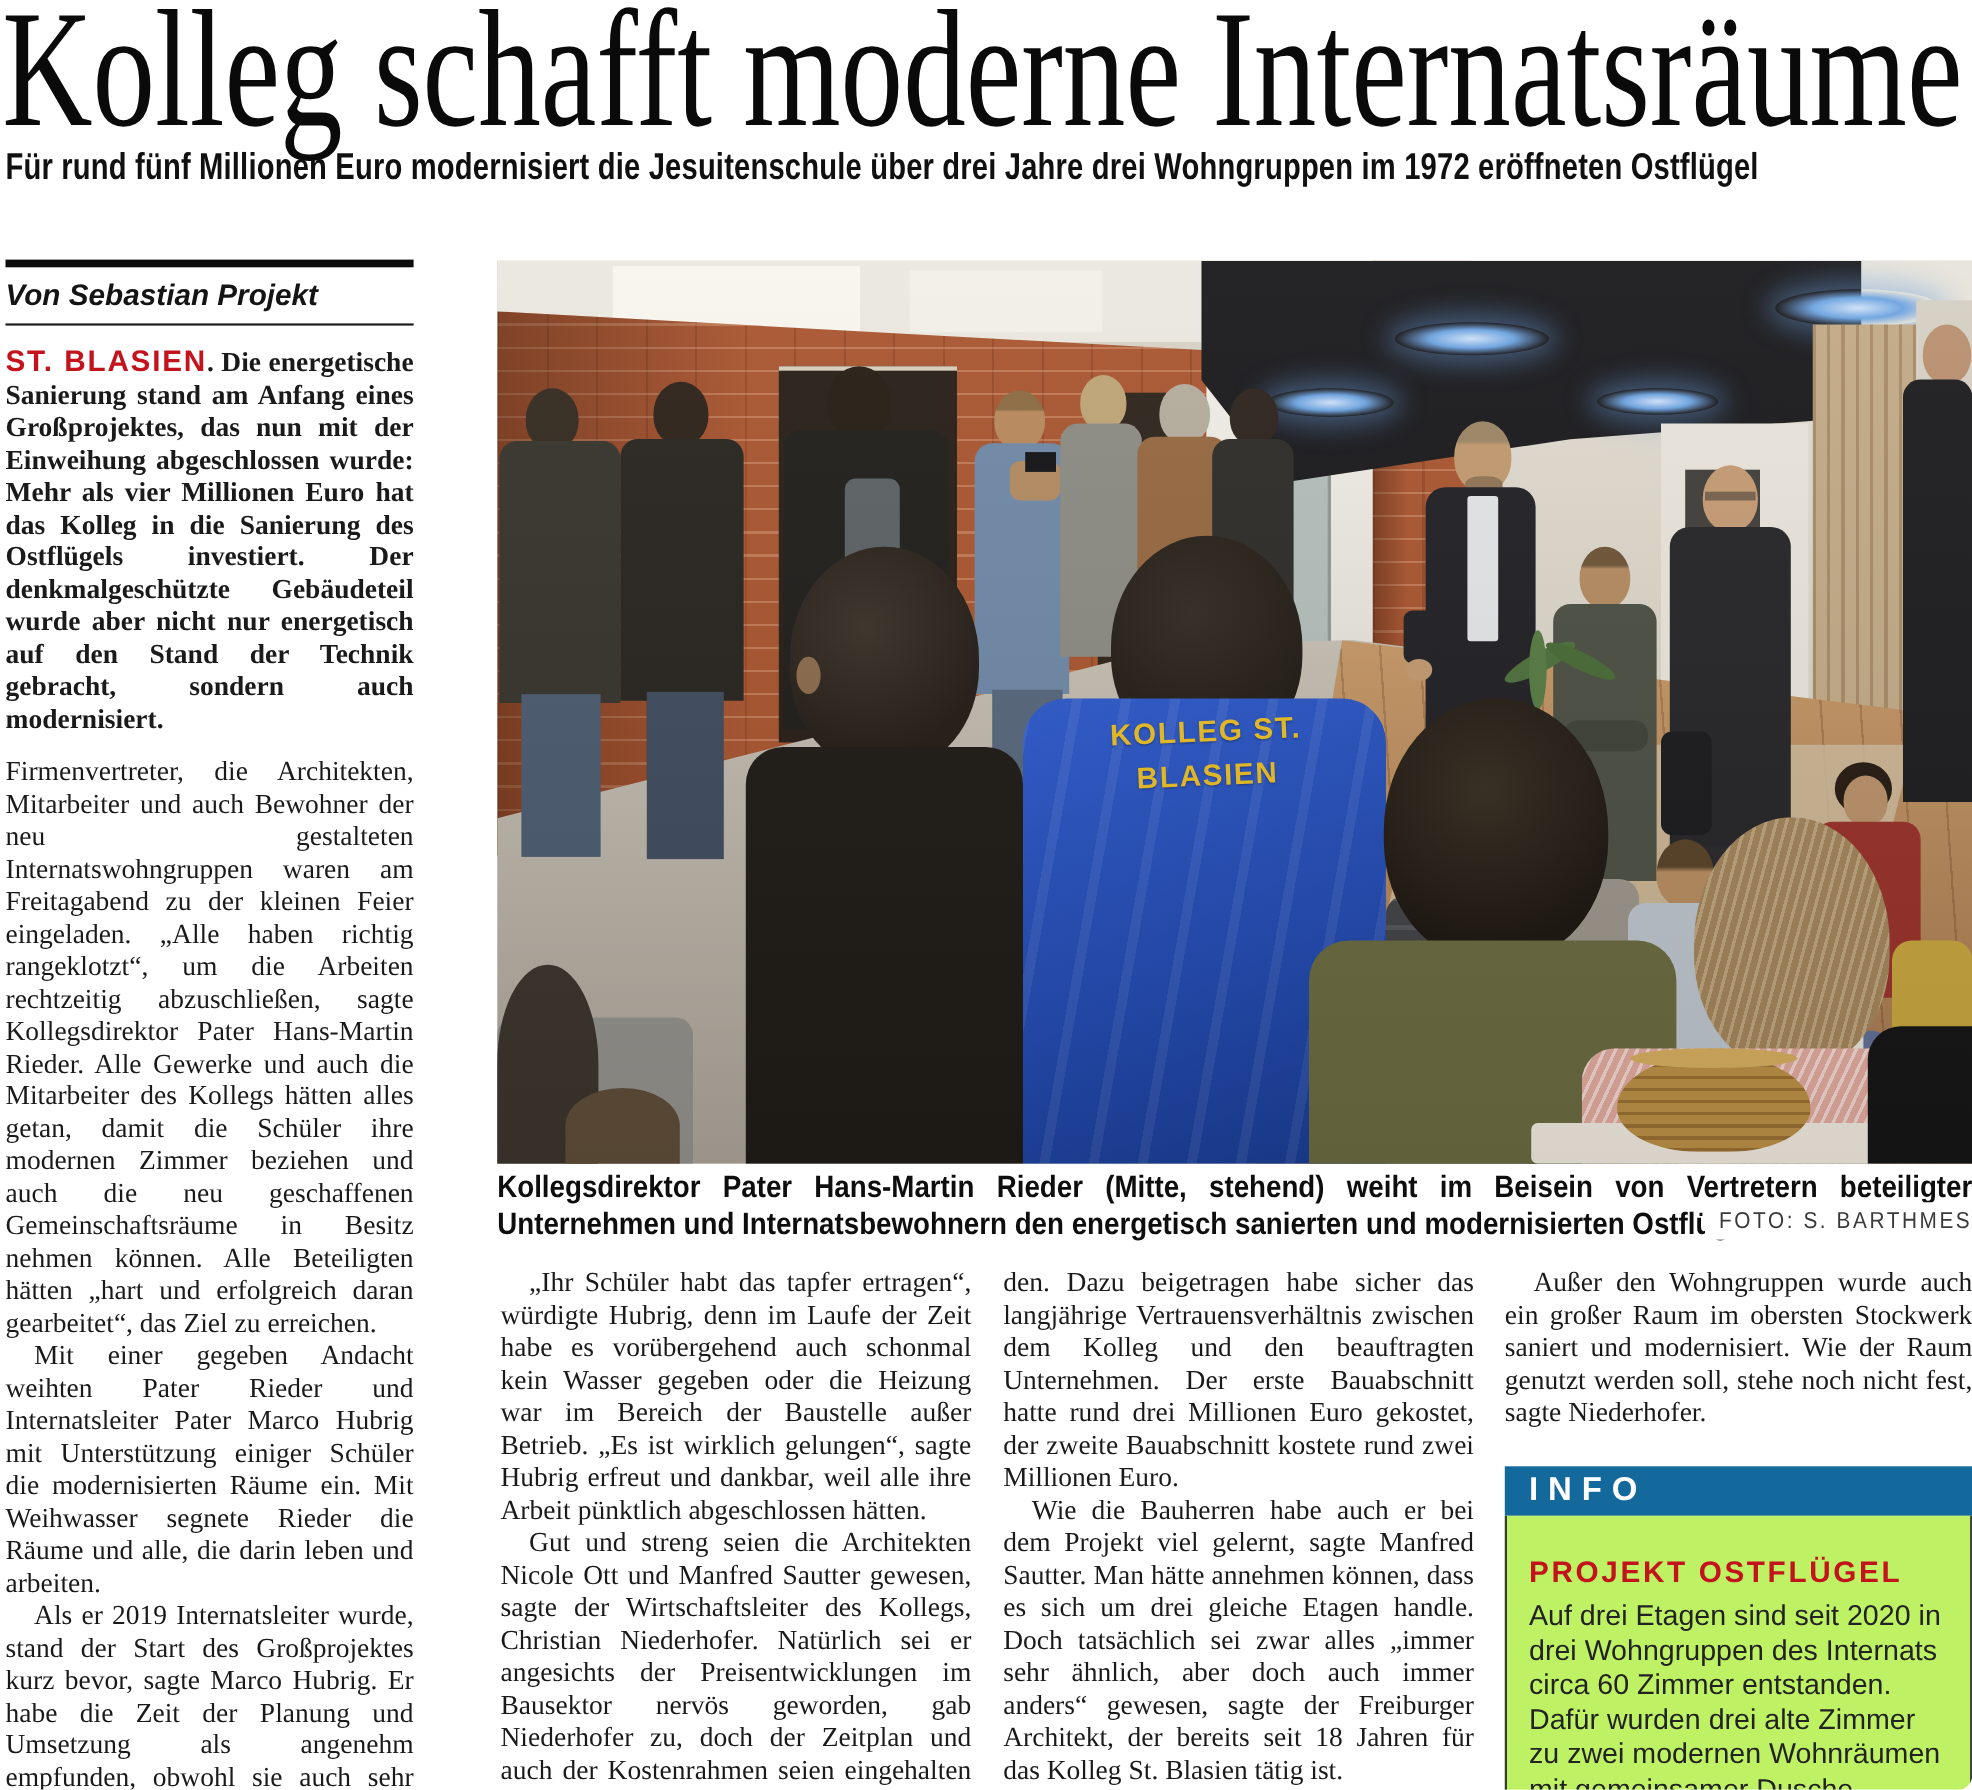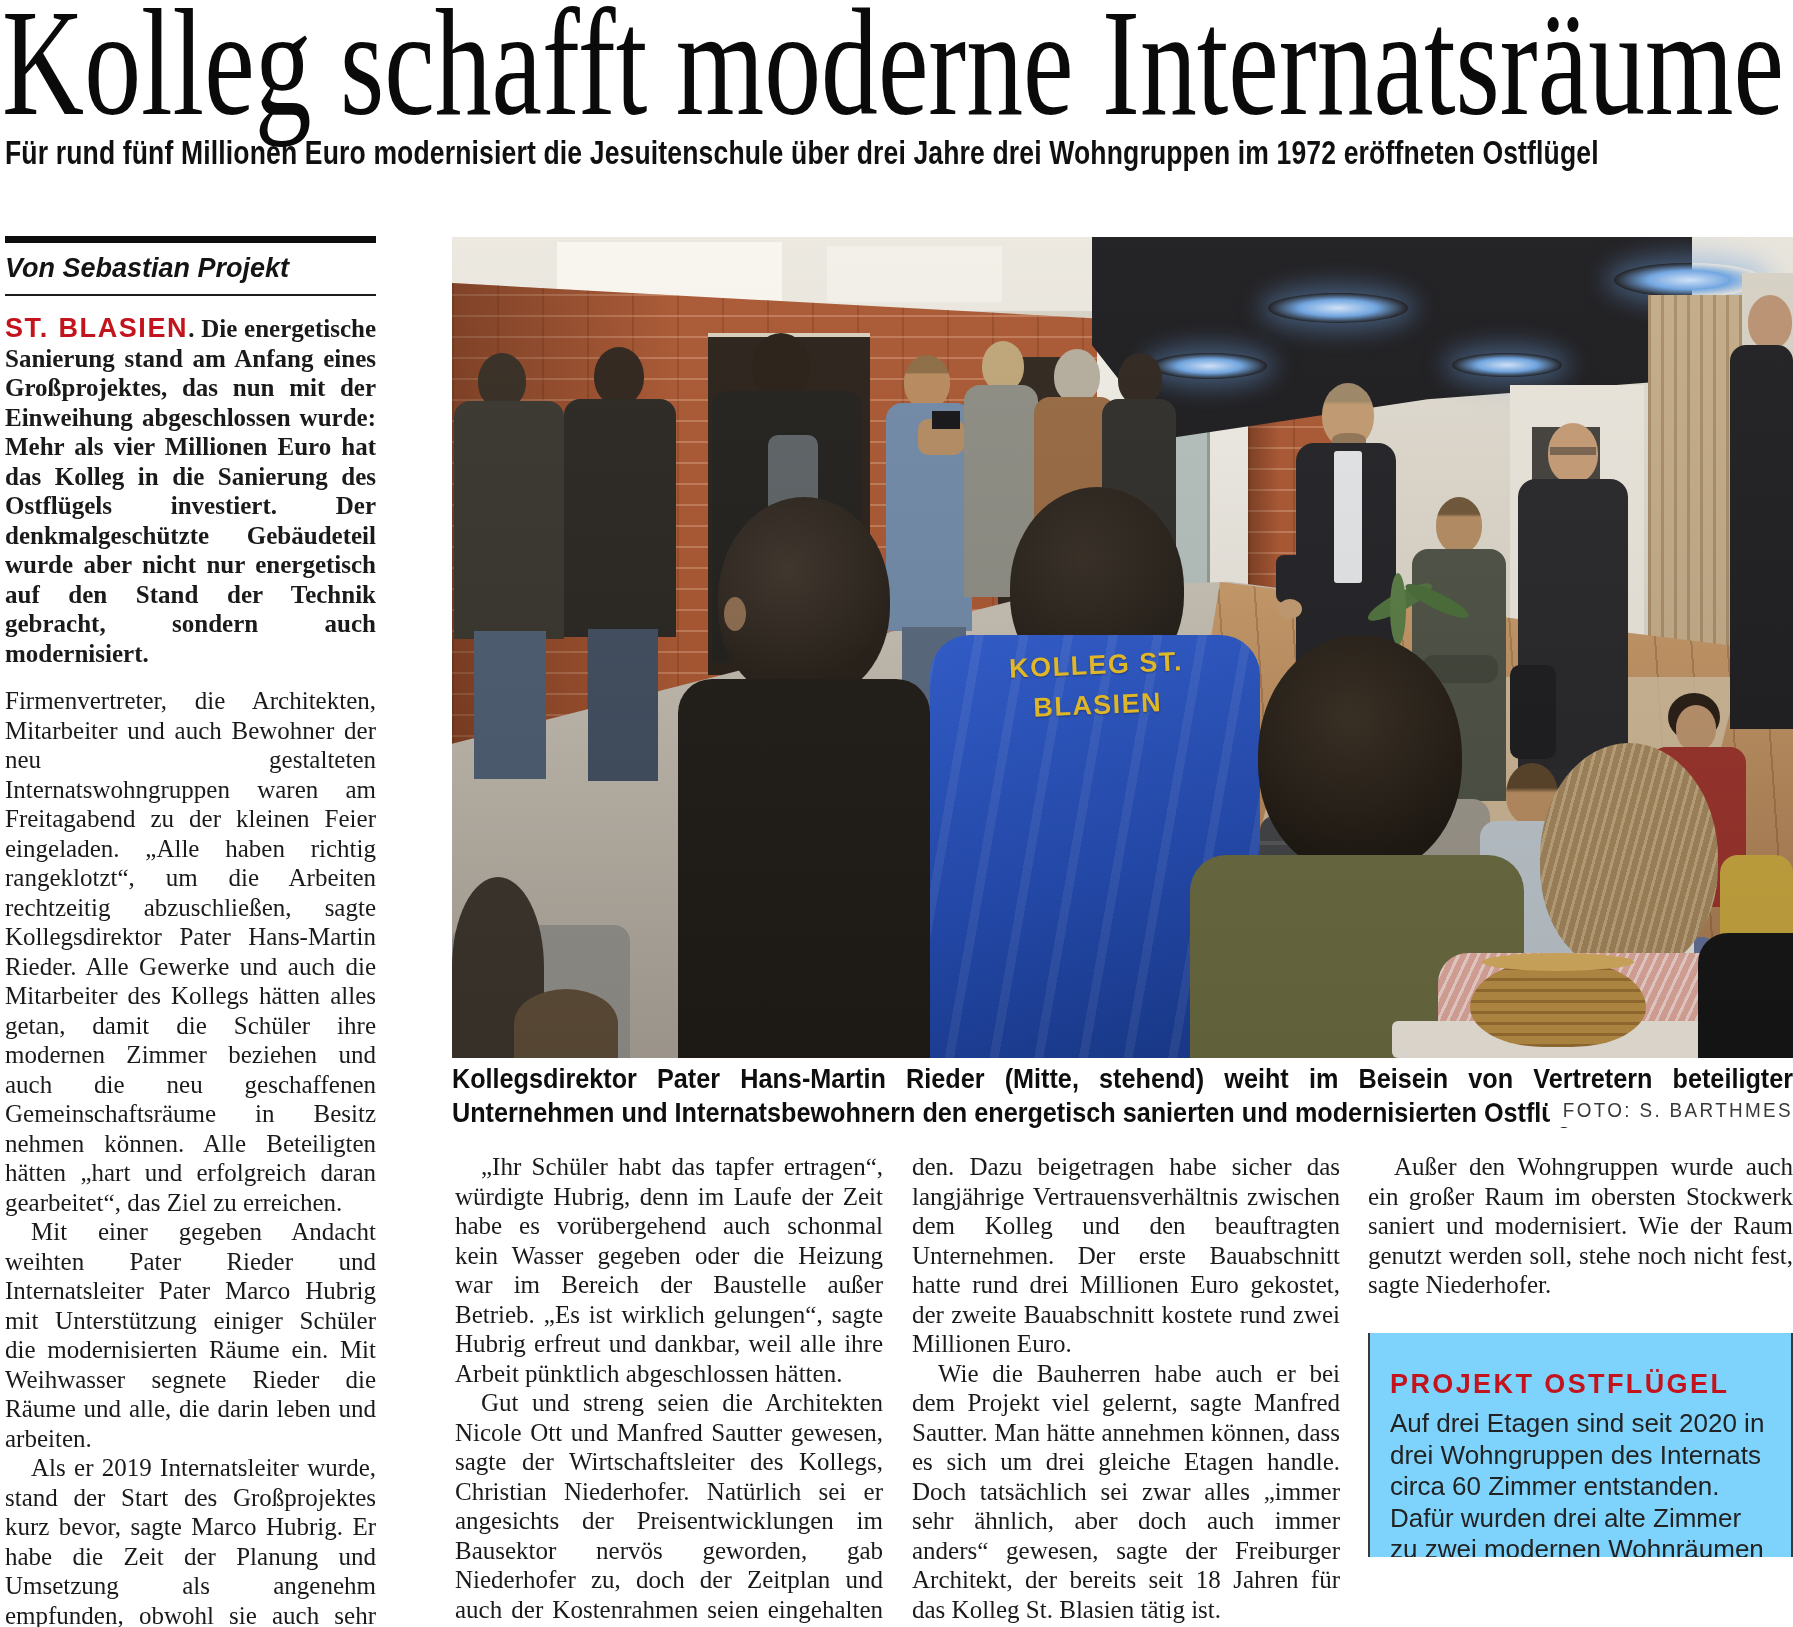--- a/index.html
+++ b/index.html
@@ -31,21 +31,21 @@
   
   .caption{position:absolute;left:452px;top:1062px;width:1341px;}
   .caption-inner{position:relative;width:1490px;transform:scaleX(0.9);transform-origin:left top;
      font-family:"Liberation Sans",sans-serif;font-weight:bold;font-size:28px;line-height:34px;color:#0e0e0e;text-align:justify;}
   .credit{position:absolute;right:0;bottom:3px;font-weight:normal;font-size:21px;letter-spacing:2.6px;color:#3a3a3a;background:#fff;padding-left:14px;}
 
   
   .infobox{position:absolute;left:1368px;top:1333px;width:425px;height:294px;}
   .info-header{background:#14699c;color:#ffffff;font-family:"Liberation Sans",sans-serif;font-weight:bold;
                font-size:30px;letter-spacing:9px;padding:5px 0 6px 22px;}
-  .info-body{border-left:2px solid #3a3a3a;border-right:2px solid #3a3a3a;height:224px;background:#7dd3fc;overflow:hidden;}
+  .info-body{border-left:2px solid #3a3a3a;border-right:2px solid #3a3a3a;height:250px;background:#bef264;overflow:hidden;}
   .info-title{color:#c3131c;font-family:"Liberation Sans",sans-serif;font-weight:bold;font-size:27px;letter-spacing:2.4px;
               margin:36px 18px 8px 20px;}
   .info-text{font-family:"Liberation Sans",sans-serif;font-size:26px;line-height:31.5px;color:#222;margin:0 16px 0 20px;}
 
   
   .ph{position:absolute;left:452px;top:237px;width:1341px;height:821px;background:#cfc9bd;overflow:hidden;}
   .ph div{position:absolute;}
   .hd{border-radius:50% 50% 46% 46%;}
   .ts{border-radius:16px 16px 0 0;}
   .glow{border-radius:50%;background:radial-gradient(closest-side,#cfe2fa,#6ba3e2 55%,rgba(60,100,160,0));box-shadow:0 0 24px 8px rgba(100,155,225,.45);}
@@ -343,19 +343,20 @@
   </div>
   <div class="col3 colx">
     <p>den. Dazu beigetragen habe sicher das langjährige Vertrauensverhältnis zwischen dem Kolleg und den beauftragten Unternehmen. Der erste Bauabschnitt hatte rund drei Millionen Euro gekostet, der zweite Bauabschnitt kostete rund zwei Millionen Euro.</p>
     <p class="ind">Wie die Bauherren habe auch er bei dem Projekt viel gelernt, sagte Manfred Sautter. Man hätte annehmen können, dass es sich um drei gleiche Etagen handle. Doch tatsächlich sei zwar alles „immer sehr ähnlich, aber doch auch immer anders“ gewesen, sagte der Freiburger Architekt, der bereits seit 18 Jahren für das Kolleg St. Blasien tätig ist.</p>
   </div>
   <div class="col4 colx">
     <p class="ind">Außer den Wohngruppen wurde auch ein großer Raum im obersten Stockwerk saniert und modernisiert. Wie der Raum genutzt werden soll, stehe noch nicht fest, sagte Niederhofer.</p>
   </div>
 
   <div class="infobox">
+    <div class="info-header">INFO</div>
     <div class="info-body">
       <div class="info-title">PROJEKT OSTFLÜGEL</div>
       <div class="info-text">Auf drei Etagen sind seit 2020 in drei Wohngruppen des Internats circa 60 Zimmer entstanden. Dafür wurden drei alte Zimmer zu zwei modernen Wohnräumen mit gemeinsamer Dusche zusammengelegt.</div>
     </div>
   </div>
 
 </div>
 
 </body></html>

